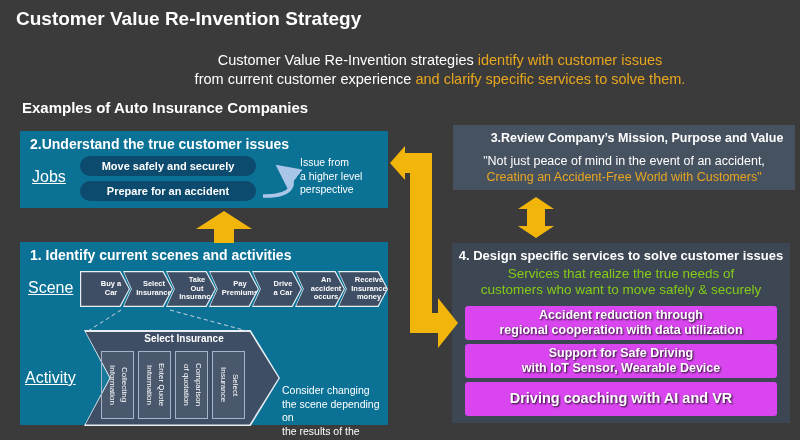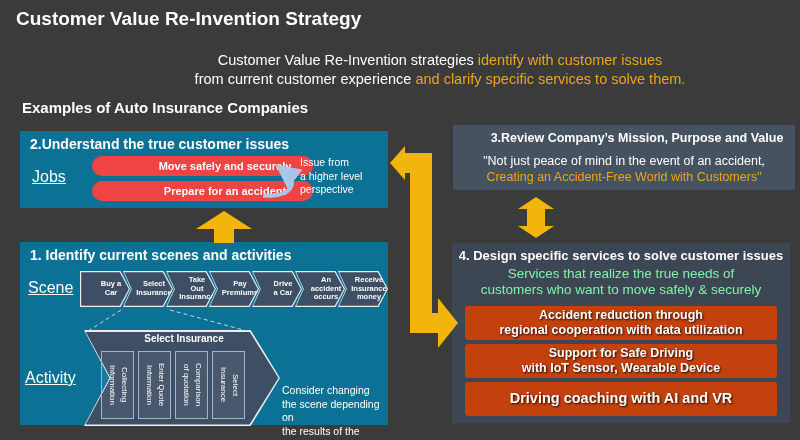--- a/index.html
+++ b/index.html
@@ -7,43 +7,43 @@
     font-family:"Liberation Sans",sans-serif;color:#fff;overflow:hidden;}
   .abs{position:absolute;}
   .ml{white-space:pre-line;}
   .slide-title{left:16px;top:8px;font-size:19px;font-weight:bold;}
   .intro{left:80px;top:51px;width:720px;text-align:center;font-size:14.5px;line-height:1.3;}
   .gold{color:#E8A61F;}
   .section-heading{left:22px;top:99px;font-size:15px;font-weight:bold;}
   .panel-teal{background:#0B7296;}
   .panel-title{left:10px;top:5px;font-size:14px;font-weight:bold;}
   .side-label{font-size:16px;text-decoration:underline;}
-  .pill{left:72px;width:176px;height:20px;background:#ef4444;border-radius:10px;
-    display:flex;align-items:center;justify-content:center;font-size:11px;font-weight:bold;padding-left:45px;}
+  .pill{left:60px;width:176px;height:20px;background:#0c4a6e;border-radius:10px;
+    display:flex;align-items:center;justify-content:center;font-size:11px;font-weight:bold;}
   .small-note{font-size:10.5px;line-height:1.3;}
   .chev{position:absolute;top:0;width:50px;height:36px;background:#E9EEF3;
     clip-path:polygon(0 0,81% 0,100% 50%,81% 100%,0 100%,16% 50%);}
   .chev.first{clip-path:polygon(0 0,81% 0,100% 50%,81% 100%,0 100%);}
   .chev-in{position:absolute;inset:1.2px;background:#3E4E64;
     clip-path:polygon(0 0,81% 0,100% 50%,81% 100%,0 100%,16% 50%);}
   .chev.first .chev-in{clip-path:polygon(0 0,81% 0,100% 50%,81% 100%,0 100%);}
   .chev-label{position:absolute;inset:0;display:flex;align-items:center;justify-content:center;
     font-size:7.5px;font-weight:600;line-height:1.15;text-align:center;padding-left:12px;}
   .act-shape-outer{left:64px;top:88px;width:196px;height:96px;background:#E9EEF3;
     clip-path:polygon(13% 50%,0 0,85% 0,100% 50%,85% 100%,0 100%);}
   .act-shape-inner{position:absolute;inset:1.5px;background:#3E4E64;
     clip-path:polygon(13% 50%,0 0,85% 0,100% 50%,85% 100%,0 100%);}
   .act-header{left:89px;top:91px;width:150px;text-align:center;font-size:10px;font-weight:bold;}
   .vbox{position:absolute;top:109px;width:31px;height:66px;border:1px solid #A6B4C8;
     background:rgba(255,255,255,0.06);display:flex;align-items:center;justify-content:center;}
   .vtext{writing-mode:vertical-rl;font-size:8px;line-height:1.5;text-align:center;white-space:pre-line;}
   .panel-gray3{background:#475260;}
   .panel-gray4{background:#3D4653;}
   .centered{text-align:center;}
-  .svc{left:13px;width:312px;height:34px;background:#c2410c;border-radius:3px;
+  .svc{left:13px;width:312px;height:34px;background:#d946ef;border-radius:3px;
     display:flex;align-items:center;justify-content:center;text-align:center;
     font-size:12.5px;font-weight:bold;line-height:1.2;text-shadow:1px 1px 2px rgba(0,0,0,0.85);}
   svg.overlay{position:absolute;left:0;top:0;width:800px;height:440px;pointer-events:none;}
 </style>
 </head>
 <body>
 
 <div class="slide">
 
   <div class="abs slide-title">Customer Value Re-Invention Strategy</div>
@@ -141,21 +141,21 @@
   <div class="abs panel-gray3" style="left:453px;top:125px;width:342px;height:65px;">
     <div class="abs centered" style="left:0;top:6px;width:100%;font-size:12.5px;font-weight:bold;padding-left:13px;">3.Review Company’s Mission, Purpose and Value</div>
     <div class="abs centered" style="left:0;top:29px;width:100%;font-size:12.5px;line-height:1.25;">
       <span>"Not just peace of mind in the event of an accident,</span><br>
       <span class="gold">Creating an Accident-Free World with Customers"</span>
     </div>
   </div>
 
   <div class="abs panel-gray4" style="left:452px;top:243px;width:338px;height:180px;">
     <div class="abs centered" style="left:0;top:5px;width:100%;font-size:13px;font-weight:bold;">4. Design specific services to solve customer issues</div>
-    <div class="abs centered ml" style="left:0;top:23px;width:100%;font-size:13.5px;line-height:1.2;color:#86efac;">Services that realize the true needs of
+    <div class="abs centered ml" style="left:0;top:23px;width:100%;font-size:13.5px;line-height:1.2;color:#84cc16;">Services that realize the true needs of
 customers who want to move safely &amp; securely</div>
     <div class="abs svc ml" style="top:63px;">Accident reduction through
 regional cooperation with data utilization</div>
     <div class="abs svc ml" style="top:101px;">Support for Safe Driving
 with IoT Sensor, Wearable Device</div>
     <div class="abs svc" style="top:139px;font-size:14.5px;">Driving coaching with AI and VR</div>
   </div>
 
   <svg class="overlay" viewBox="0 0 800 440">
     <defs>

